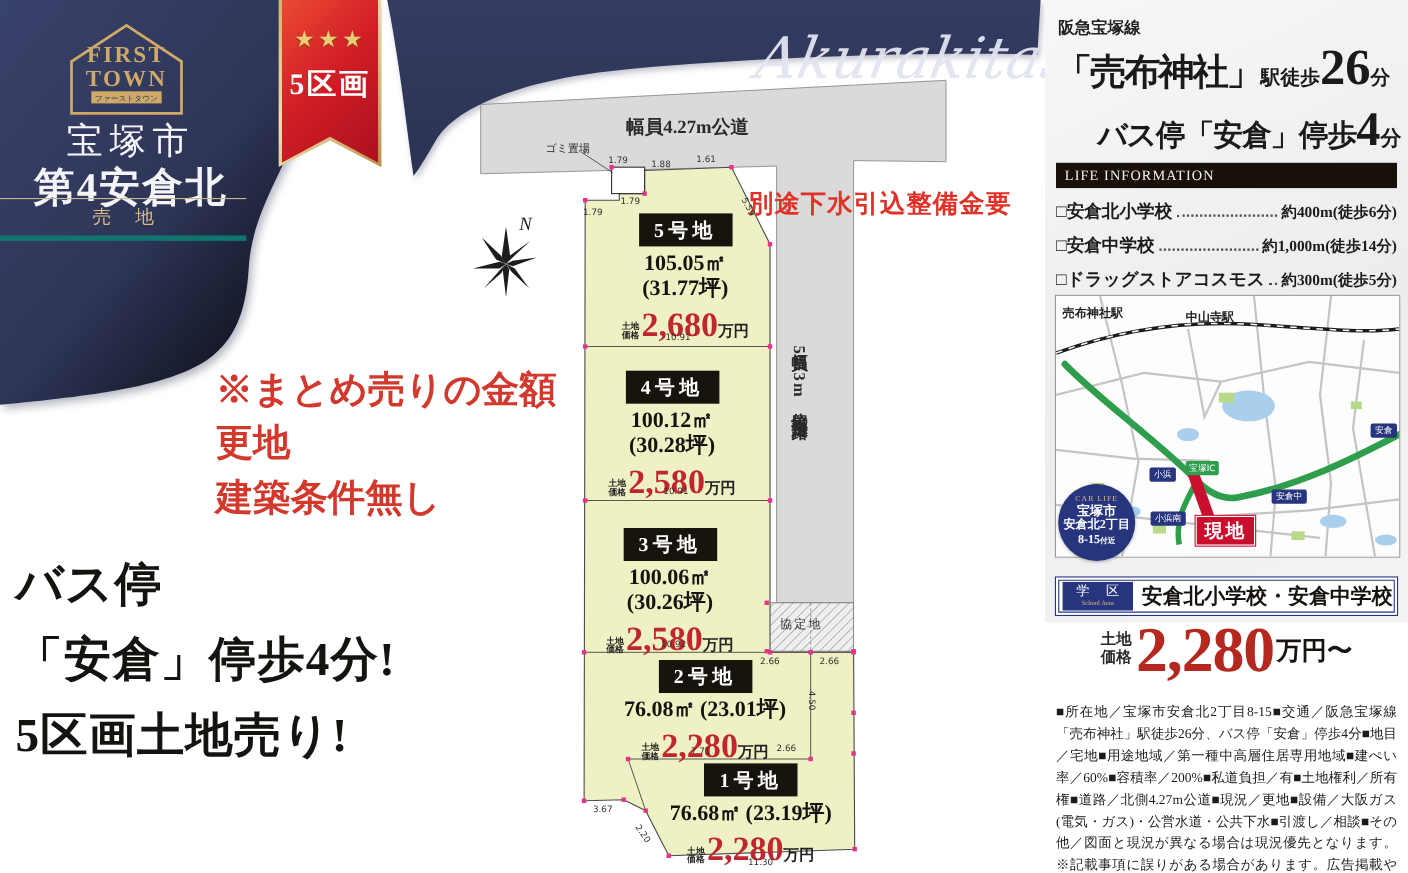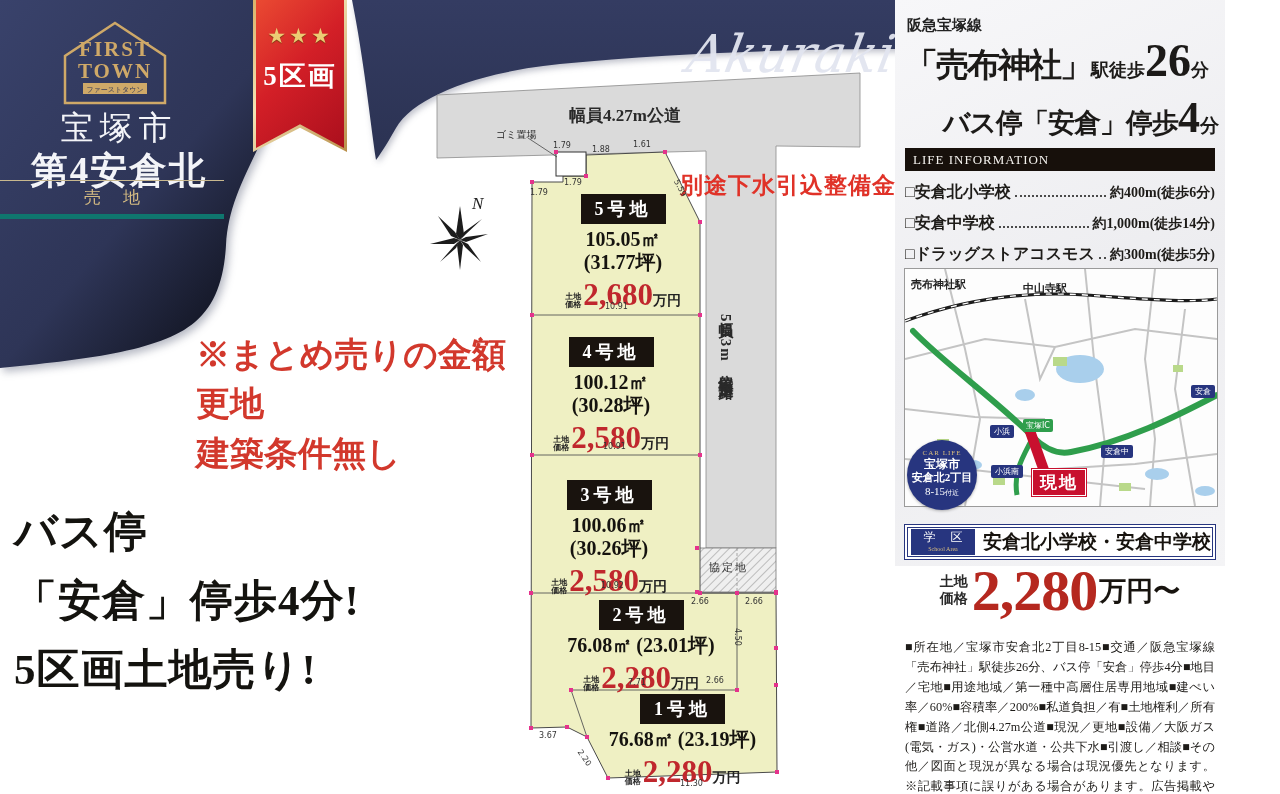--- a/index.html
+++ b/index.html
@@ -59,21 +59,21 @@
   .plot .punit{font-size:14px;font-weight:bold;color:#222;}
   .p5{left:118px;top:194px;width:170px;}
   .p4{left:106px;top:337px;width:170px;}
   .p3{left:104px;top:480px;width:170px;}
   .p2{left:116px;top:600px;width:210px;}
   .p1{left:150px;top:694px;width:225px;}
   .dim{position:absolute;font-size:8px;color:#333;font-family:"DejaVu Sans",sans-serif;
     transform-origin:left top;white-space:nowrap;}
   .dot{position:absolute;width:4px;height:4px;margin:-2px 0 0 -2px;background:#e5328c;}
   
-  .panel{position:absolute;left:895px;top:0;width:330px;height:566px;
+  .panel{position:absolute;left:950px;top:0;width:330px;height:566px;
     background:linear-gradient(155deg,#f7f7f9 0%,#ededf0 55%,#f4f4f6 100%);}
   .rail-line{position:absolute;left:12px;top:16px;font-size:15px;font-weight:bold;color:#222;}
   .station-line{position:absolute;left:10px;top:34px;white-space:nowrap;color:#1c1a18;}
   .station-line .q{font-size:33px;font-weight:bold;letter-spacing:-2px;}
   .station-line .m{font-size:18px;font-weight:bold;}
   .station-line .n{font-size:46px;font-weight:bold;}
   .station-line .u{font-size:18px;font-weight:bold;}
   .bus-line{position:absolute;right:6px;top:92px;white-space:nowrap;color:#1c1a18;}
   .bus-line .q{font-size:27px;font-weight:bold;letter-spacing:-1px;}
   .bus-line .n{font-size:44px;font-weight:bold;}
@@ -93,35 +93,35 @@
   .map-ic{position:absolute;font-size:8px;color:#fff;background:#2f9e4c;border-radius:2px;
     padding:1px 3px;white-space:nowrap;font-family:"DejaVu Sans",sans-serif;}
   .genchi{position:absolute;left:127px;top:200px;width:52px;height:25px;background:#c8102e;
     border:1px solid #fff;color:#fff;font-size:17px;font-weight:bold;text-align:center;
     line-height:25px;letter-spacing:2px;box-shadow:0 0 0 1px #c8102e;}
   .carnavi{position:absolute;left:12px;top:440px;width:70px;height:70px;border-radius:50%;
     background:#27357f;color:#fff;text-align:center;box-shadow:0 1px 3px rgba(0,0,0,.3);}
   .carnavi .cn{font-size:7px;color:#d8bd7e;letter-spacing:1px;margin-top:9px;}
   .carnavi .l1{font-size:12px;font-weight:bold;line-height:1.2;}
   .carnavi .l2{font-size:11px;font-weight:bold;line-height:1.2;}
-  .carnavi .l3{font-size:11px;font-weight:normal;}
+  .carnavi .l3{font-size:11px;font-weight:bold;}
   .carnavi .l3 small{font-size:7px;}
   .school-bar{position:absolute;left:9px;top:524px;width:312px;height:36px;background:#fff;
     border:1px solid #27357f;box-shadow:inset 0 0 0 2px #fff,inset 0 0 0 3px #27357f;
     display:flex;align-items:center;box-sizing:border-box;}
   .school-badge{background:#27357f;color:#fff;width:64px;height:26px;margin:0 8px 0 6px;
     text-align:center;flex:0 0 auto;}
   .school-badge .t{font-size:12px;letter-spacing:6px;text-indent:6px;line-height:17px;}
   .school-badge .s{font-size:6px;color:#d8bd7e;line-height:6px;display:block;}
   .school-text{font-size:19px;font-weight:bold;color:#17130e;letter-spacing:0;}
   .price-row{position:absolute;left:0;top:562px;width:330px;display:flex;align-items:center;
     justify-content:center;}
   .price-pfx{font-size:14px;font-weight:bold;color:#2a2a2a;line-height:1.2;margin-right:4px;}
   .price-num{font-size:58px;font-weight:bold;color:#b5281f;letter-spacing:-1px;line-height:1;}
-  .price-suf{font-size:27px;font-weight:bold;color:#17130e;margin-left:2px;}
+  .price-suf{font-size:23px;font-weight:bold;color:#17130e;margin-left:2px;}
   .legal{position:absolute;left:10px;top:638px;width:310px;font-size:12.3px;line-height:1.62;
     color:#1d1b18;text-align:justify;font-weight:500;}
 </style>
 </head>
 <body>
 
 <div class="deco">
   <svg width="960" height="794" viewBox="0 0 960 794">
     <defs>
       <linearGradient id="navyg" x1="0" y1="0" x2="1" y2="1">

